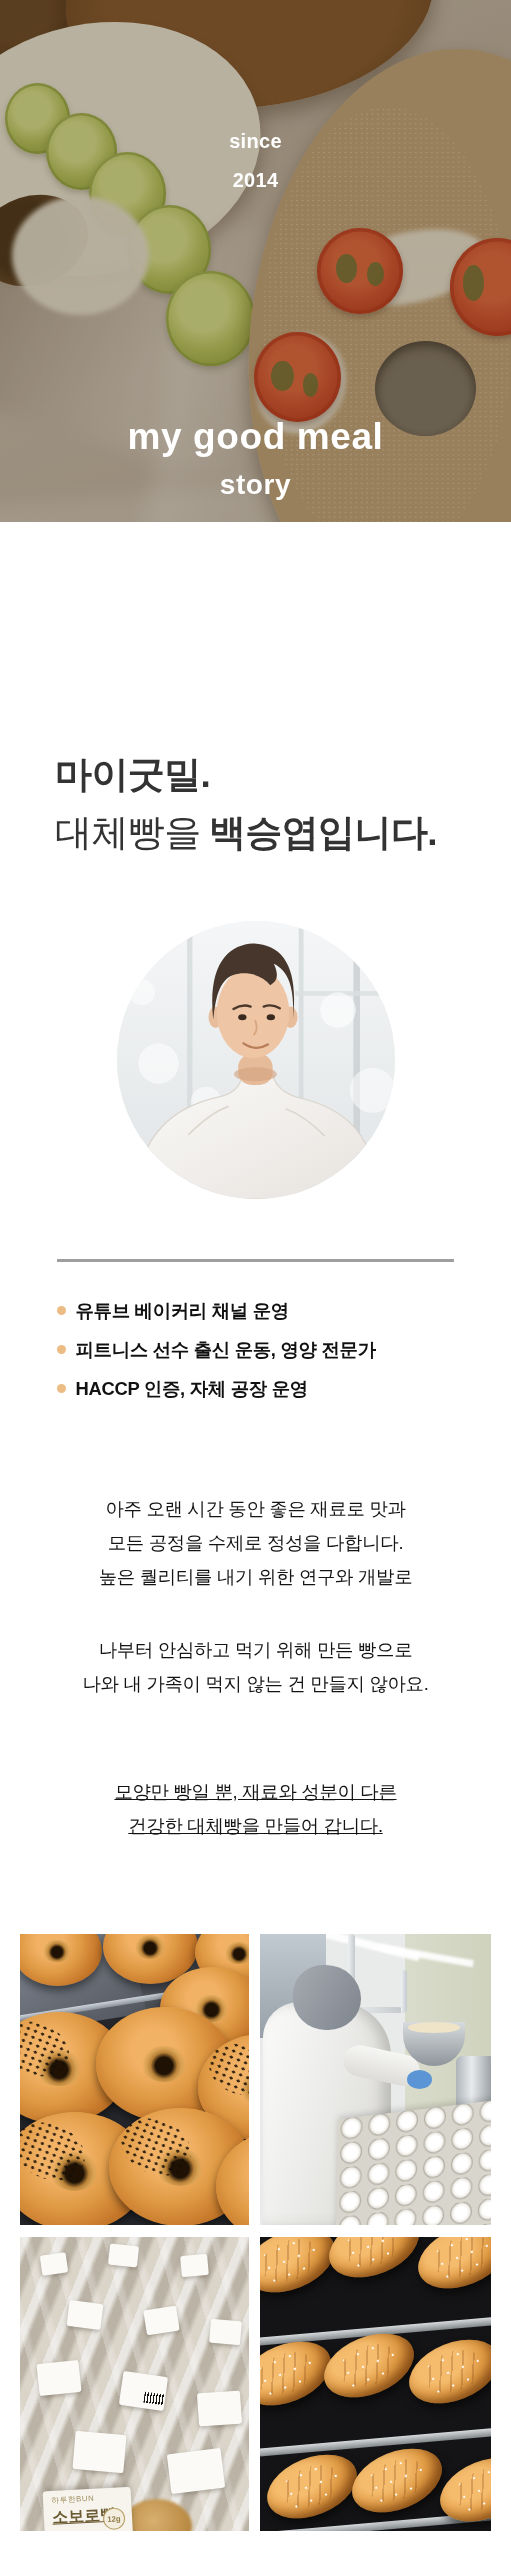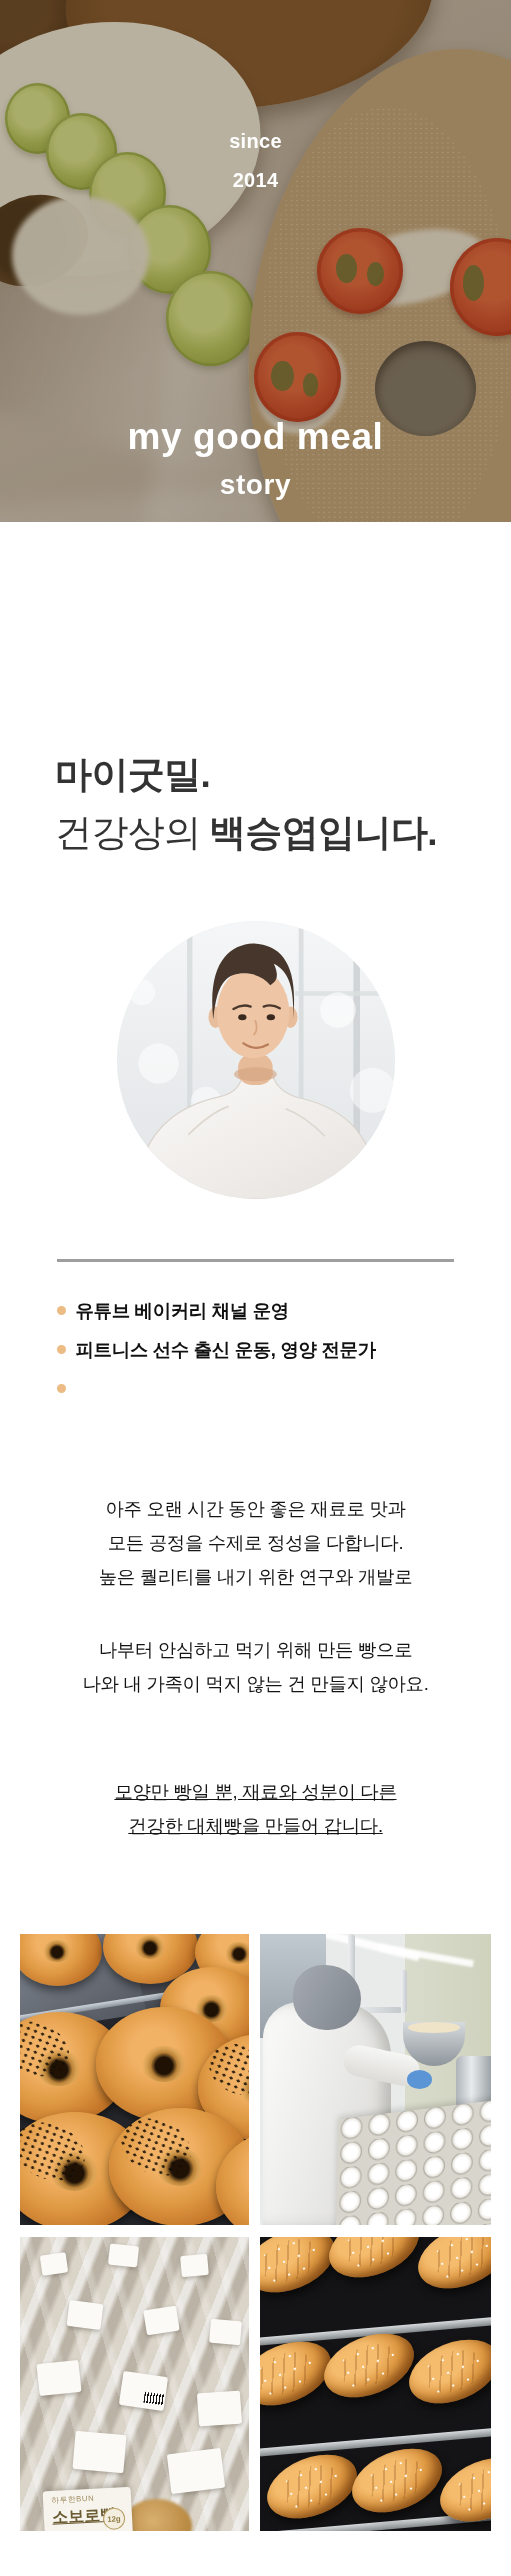--- a/index.html
+++ b/index.html
@@ -193,21 +193,21 @@
       <div>2014</div>
     </div>
     <div class="hero-title">
       <div class="t1">my good meal</div>
       <div class="t2">story</div>
     </div>
   </div>
 
   <div class="greeting">
     <div class="bold">마이굿밀.</div>
-    <div><span class="regular">건강상의</span><span class="bold">백승엽입니다.</span></div>
+    <div><span class="regular">대체빵을</span><span class="bold">백승엽입니다.</span></div>
   </div>
 
   <div class="avatar">
     <svg width="278" height="278" viewBox="0 0 468 468">
       <defs>
         <linearGradient id="bgg" x1="0" y1="0" x2="0" y2="1">
           <stop offset="0" stop-color="#f4f6f7"></stop>
             <stop offset="1" stop-color="#e1e4e6"></stop>
         </linearGradient>
         <linearGradient id="tee" x1="0" y1="0" x2="1" y2="1">
@@ -251,20 +251,21 @@
     <div class="cred-item">
       <span class="cred-dot"></span>
       <span>유튜브 베이커리 채널 운영</span>
     </div>
     <div class="cred-item">
       <span class="cred-dot"></span>
       <span>피트니스 선수 출신 운동, 영양 전문가</span>
     </div>
     <div class="cred-item">
       <span class="cred-dot"></span>
+      <span>HACCP 인증, 자체 공장 운영</span>
     </div>
   </div>
 
   <div class="story-p p1">
     <div>아주 오랜 시간 동안 좋은 재료로 맛과</div>
     <div>모든 공정을 수제로 정성을 다합니다.</div>
     <div>높은 퀄리티를 내기 위한 연구와 개발로</div>
   </div>
   <div class="story-p p2">
     <div>나부터 안심하고 먹기 위해 만든 빵으로</div>

